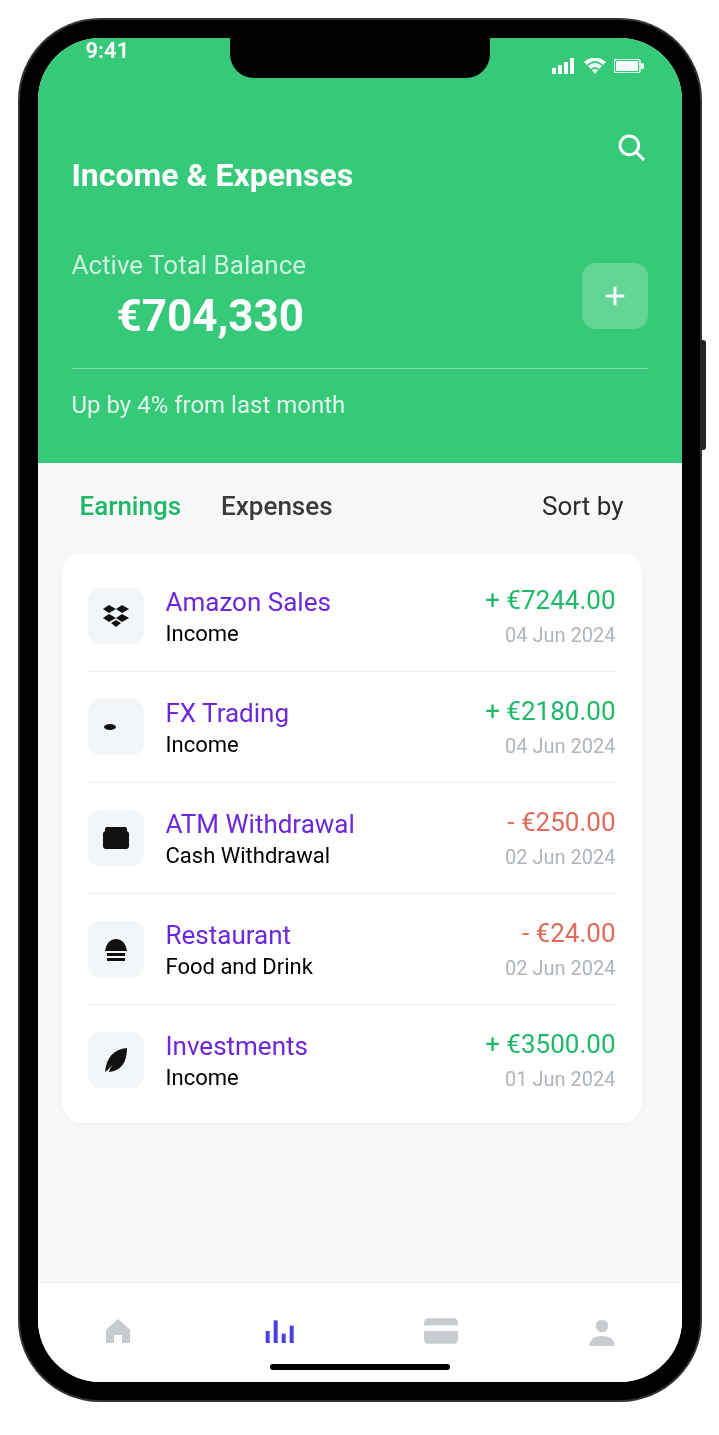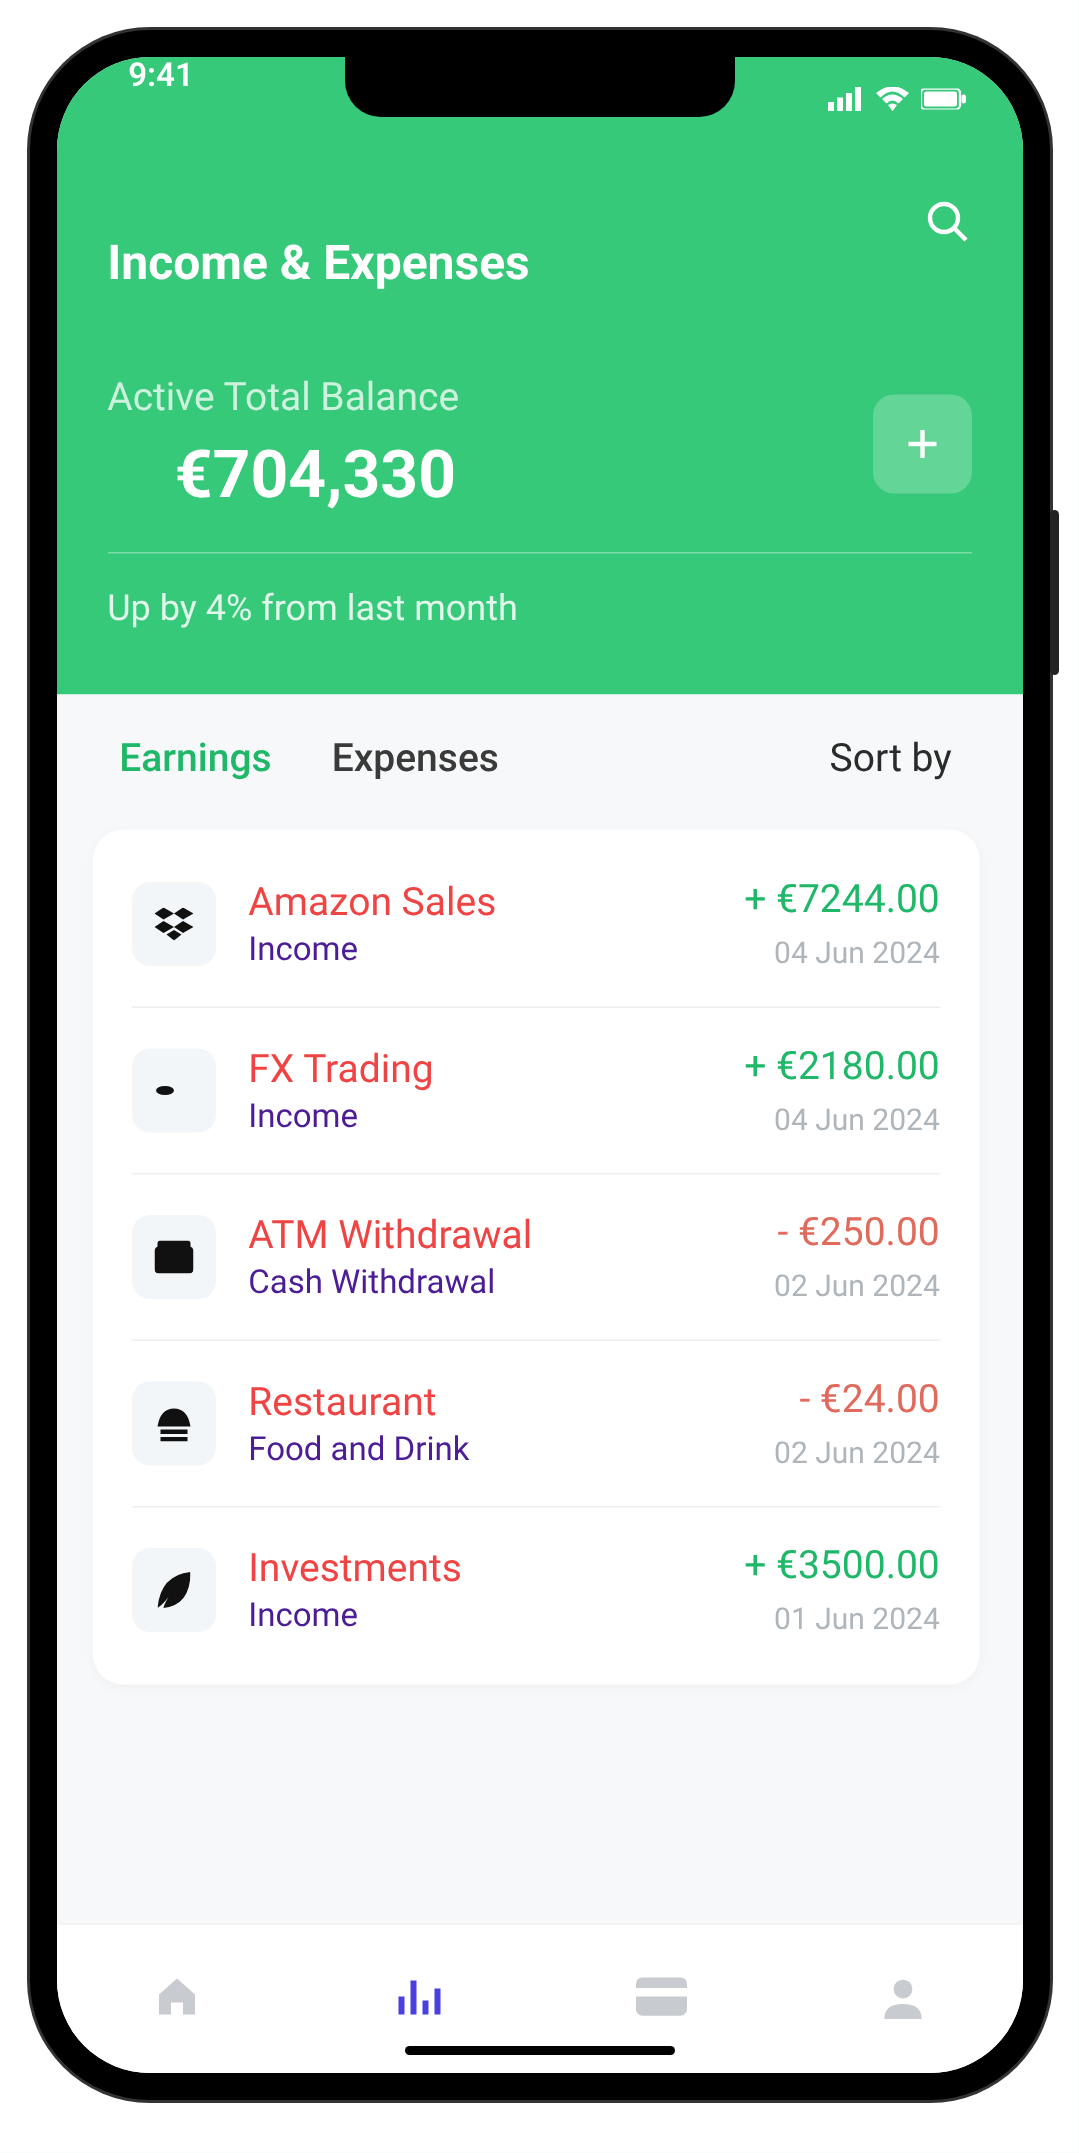--- a/index.html
+++ b/index.html
@@ -110,21 +110,21 @@
     background: rgba(255,255,255,0.35);
     margin: 26px 0 22px 0;
   }
   .trend {
     font-size: 24px;
     color: rgba(255,255,255,0.85);
   }
   .body {
     flex: 1;
     background: #f6f8f9;
-    padding: 28px 29px 0 24px;
+    padding: 28px 40px 0 24px;
     overflow: hidden;
   }
   .tabs-row {
     display: flex;
     align-items: center;
     padding: 0 18px;
   }
   .tabs { display: flex; gap: 40px; flex: 1; }
   .tab {
     font-size: 26px;
@@ -159,26 +159,26 @@
     display: flex;
     align-items: center;
     justify-content: center;
     font-size: 26px;
     flex-shrink: 0;
     color: #222;
   }
   .txn-main { flex: 1; min-width: 0; }
   .txn-title {
     font-size: 26px;
-    color: #ef4444;
+    color: #6d28d9;
     font-weight: 400;
   }
   .txn-sub {
     font-size: 22px;
-    color: #4c1d95;
+    color: #000000;
     margin-top: 4px;
   }
   .txn-right { text-align: right; }
   .txn-amt {
     font-size: 26px;
     font-weight: 400;
   }
   .txn-amt.pos { color: #1fb768; }
   .txn-amt.neg { color: #e06a5b; }
   .txn-date {

